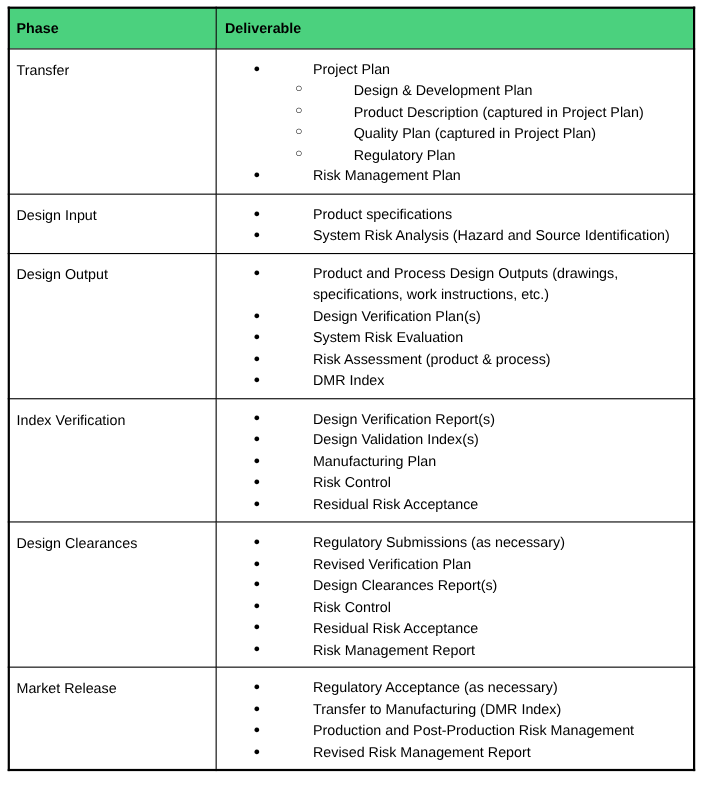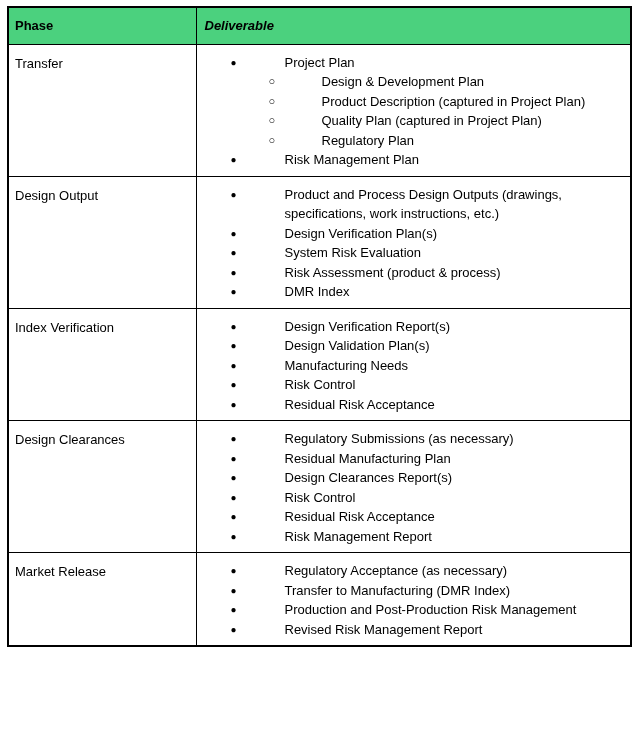--- a/index.html
+++ b/index.html
@@ -76,21 +76,21 @@
 
 <div class="page">
   <table class="phase-table">
     <colgroup>
       <col class="col-phase">
       <col class="col-deliverable">
     </colgroup>
     <thead>
       <tr>
         <th class="header-cell phase-h" style="background: rgb(75, 209, 126);">Phase</th>
-        <th class="header-cell deliverable-h" style="background: rgb(75, 209, 126); font-style: italic;">Deliverable</th>
+        <th class="header-cell deliverable-h" style="background: rgb(75, 209, 126);">Deliverable</th>
       </tr>
     </thead>
     <tbody>
     <tr>
           <td class="phase-cell">Transfer</td>
           <td class="deliverable-cell">
             <div class="bullet-line level1">
               <span class="marker">●</span>
               <span class="bullet-text">Project Plan</span>
             </div>
@@ -110,20 +110,33 @@
               <span class="marker">○</span>
               <span class="bullet-text">Regulatory Plan</span>
             </div>
             <div class="bullet-line level1">
               <span class="marker">●</span>
               <span class="bullet-text">Risk Management Plan</span>
             </div>
           </td>
         </tr>
         <tr>
+          <td class="phase-cell">Design Input</td>
+          <td class="deliverable-cell">
+            <div class="bullet-line level1">
+              <span class="marker">●</span>
+              <span class="bullet-text">Product specifications</span>
+            </div>
+            <div class="bullet-line level1">
+              <span class="marker">●</span>
+              <span class="bullet-text">System Risk Analysis (Hazard and Source Identification)</span>
+            </div>
+          </td>
+        </tr>
+        <tr>
           <td class="phase-cell">Design Output</td>
           <td class="deliverable-cell">
             <div class="bullet-line level1">
               <span class="marker">●</span>
               <span class="bullet-text">Product and Process Design Outputs (drawings, specifications, work instructions, etc.)</span>
             </div>
             <div class="bullet-line level1">
               <span class="marker">●</span>
               <span class="bullet-text">Design Verification Plan(s)</span>
             </div>
@@ -143,46 +156,46 @@
         </tr>
         <tr>
           <td class="phase-cell">Index Verification</td>
           <td class="deliverable-cell">
             <div class="bullet-line level1">
               <span class="marker">●</span>
               <span class="bullet-text">Design Verification Report(s)</span>
             </div>
             <div class="bullet-line level1">
               <span class="marker">●</span>
-              <span class="bullet-text">Design Validation Plan(s)</span>
-            </div>
-            <div class="bullet-line level1">
-              <span class="marker">●</span>
-              <span class="bullet-text">Manufacturing Needs</span>
+              <span class="bullet-text">Design Validation Index(s)</span>
+            </div>
+            <div class="bullet-line level1">
+              <span class="marker">●</span>
+              <span class="bullet-text">Manufacturing Plan</span>
             </div>
             <div class="bullet-line level1">
               <span class="marker">●</span>
               <span class="bullet-text">Risk Control</span>
             </div>
             <div class="bullet-line level1">
               <span class="marker">●</span>
               <span class="bullet-text">Residual Risk Acceptance</span>
             </div>
           </td>
         </tr>
         <tr>
           <td class="phase-cell">Design Clearances</td>
           <td class="deliverable-cell">
             <div class="bullet-line level1">
               <span class="marker">●</span>
               <span class="bullet-text">Regulatory Submissions (as necessary)</span>
             </div>
             <div class="bullet-line level1">
               <span class="marker">●</span>
-              <span class="bullet-text">Residual Manufacturing Plan</span>
+              <span class="bullet-text">Revised Verification Plan</span>
             </div>
             <div class="bullet-line level1">
               <span class="marker">●</span>
               <span class="bullet-text">Design Clearances Report(s)</span>
             </div>
             <div class="bullet-line level1">
               <span class="marker">●</span>
               <span class="bullet-text">Risk Control</span>
             </div>
             <div class="bullet-line level1">

